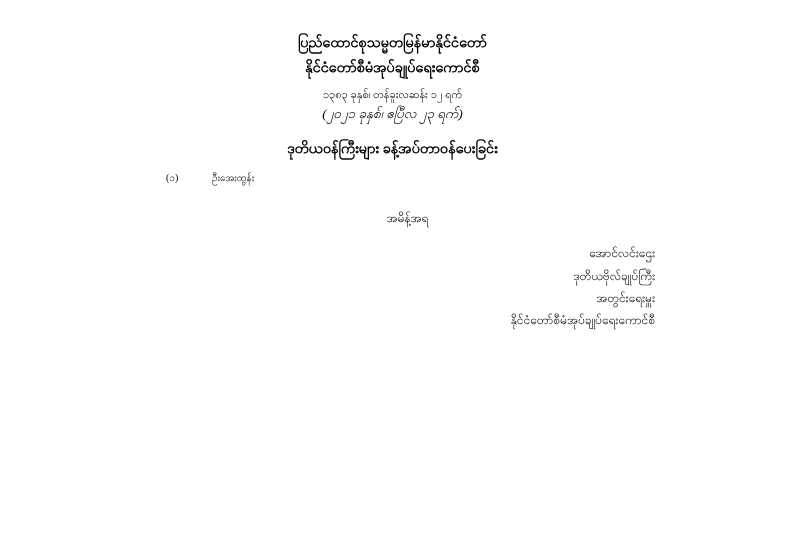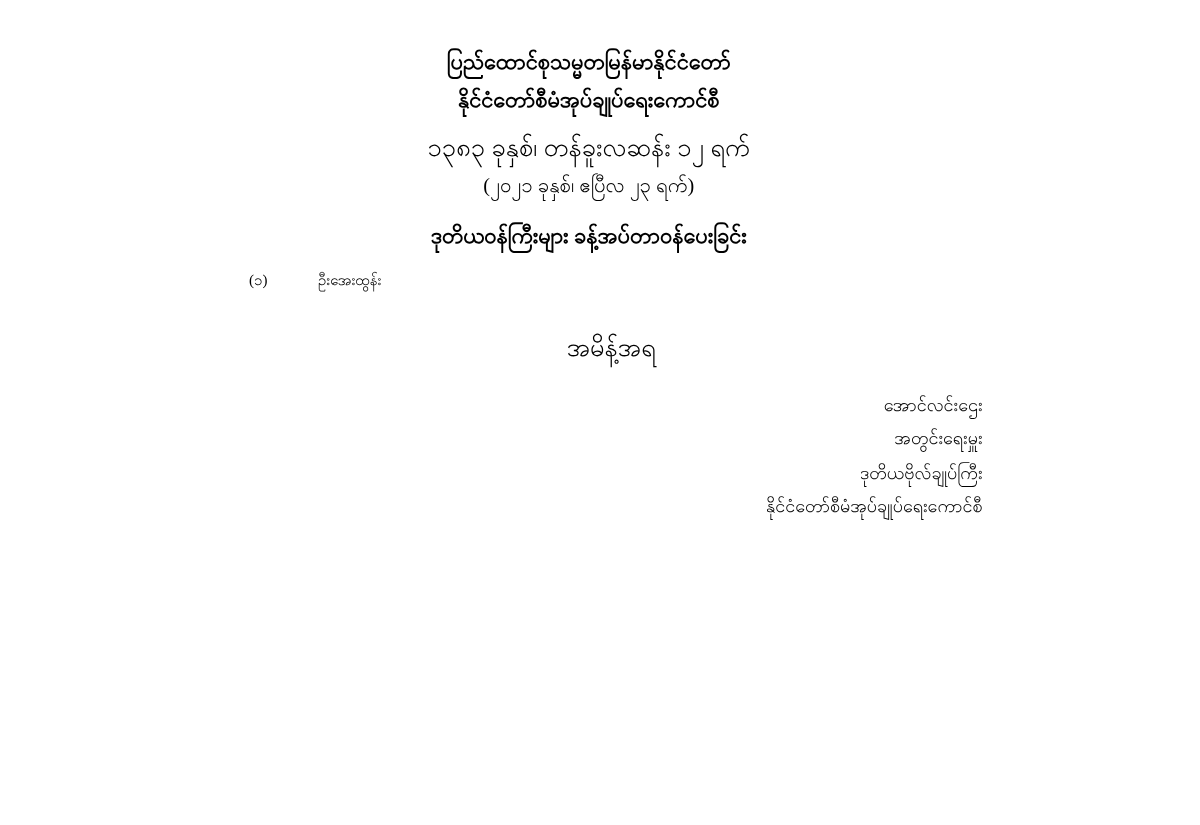--- a/index.html
+++ b/index.html
@@ -29,27 +29,28 @@
     font-weight: 700;
     line-height: 1.7;
   }
   .ref-line {
     font-size: 14px;
     font-weight: 700;
     margin-top: 12px;
     line-height: 1.7;
   }
   .date-line {
-    font-size: 17px;
+    font-size: 11px;
     line-height: 1.65;
     margin-top: 6px;
   }
   .date-line-2 {
     font-size: 13.5px;
     line-height: 1.65;
+    font-style: italic;
   }
   .subject {
     font-size: 14.5px;
     font-weight: 700;
     margin-top: 10px;
     line-height: 1.7;
   }
   .body-block {
     margin-top: 10px;
     font-size: 13.5px;
@@ -76,21 +77,21 @@
   .list-item {
     padding-left: 96px;
   }
   .list-item .num {
     display: inline-block;
     width: 46px;
   }
   .byorder {
     margin-top: 22px;
     text-align: center;
-    font-size: 17px;
+    font-size: 12px;
     padding-left: 30px;
   }
   .signature {
     margin-top: 14px;
     text-align: right;
     padding-right: 60px;
     font-size: 12px;
     line-height: 1.85;
   }
 </style>
@@ -112,18 +113,18 @@
   <div class="list">
     <div class="list-item">
       <span class="num">(၁)</span><span>ဦးအေးထွန်း</span>
     </div>
   </div>
 
   <div class="byorder">အမိန့်အရ</div>
 
   <div class="signature">
     <div>အောင်လင်းဌေး</div>
+    <div>ဒုတိယဗိုလ်ချုပ်ကြီး</div>
     <div>အတွင်းရေးမှူး</div>
-    <div>ဒုတိယဗိုလ်ချုပ်ကြီး</div>
     <div>နိုင်ငံတော်စီမံအုပ်ချုပ်ရေးကောင်စီ</div>
   </div>
 
 </div>
 
 </body></html>

